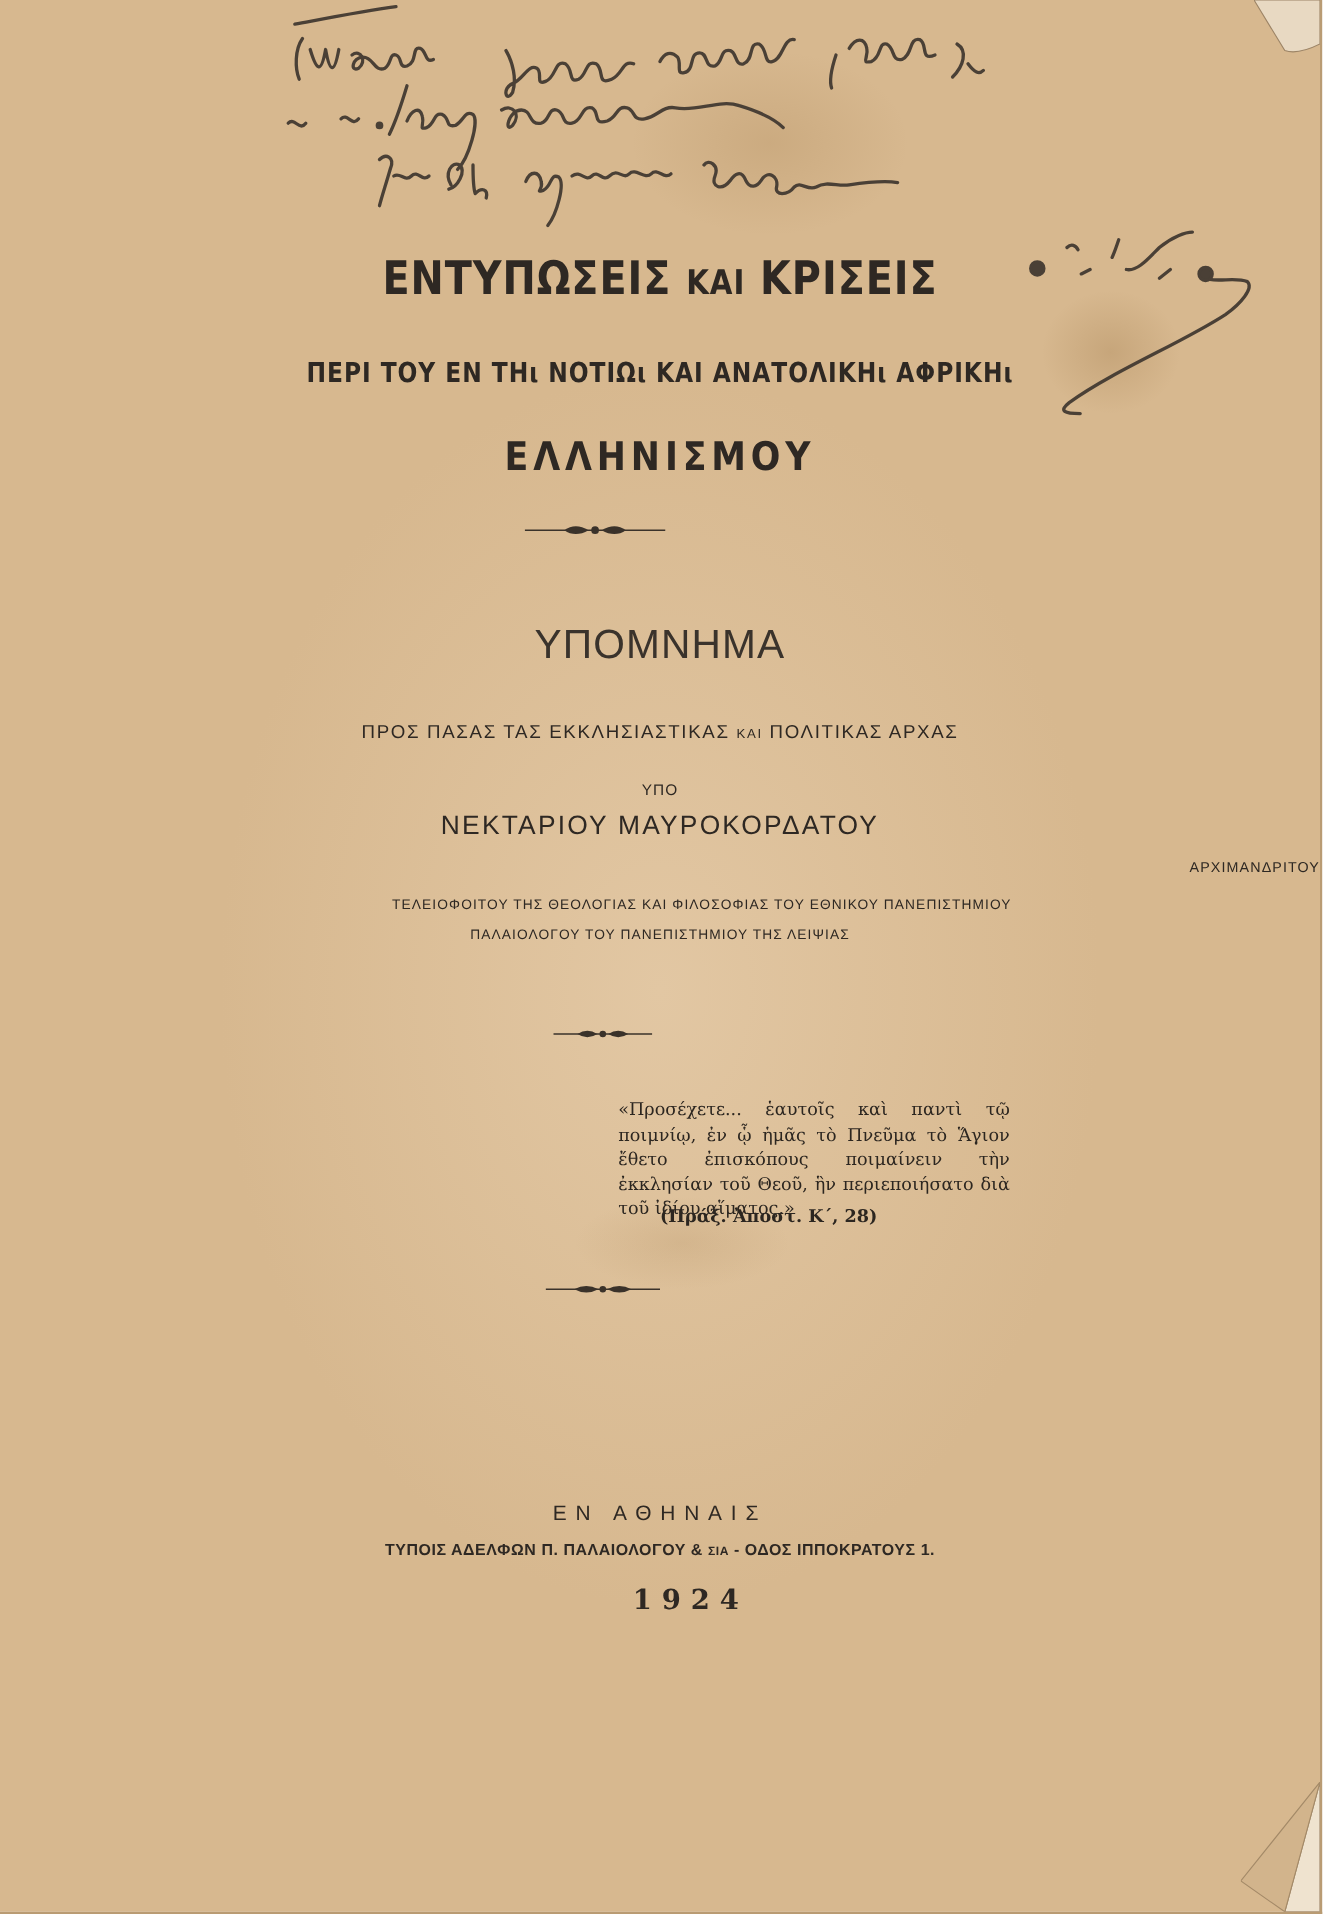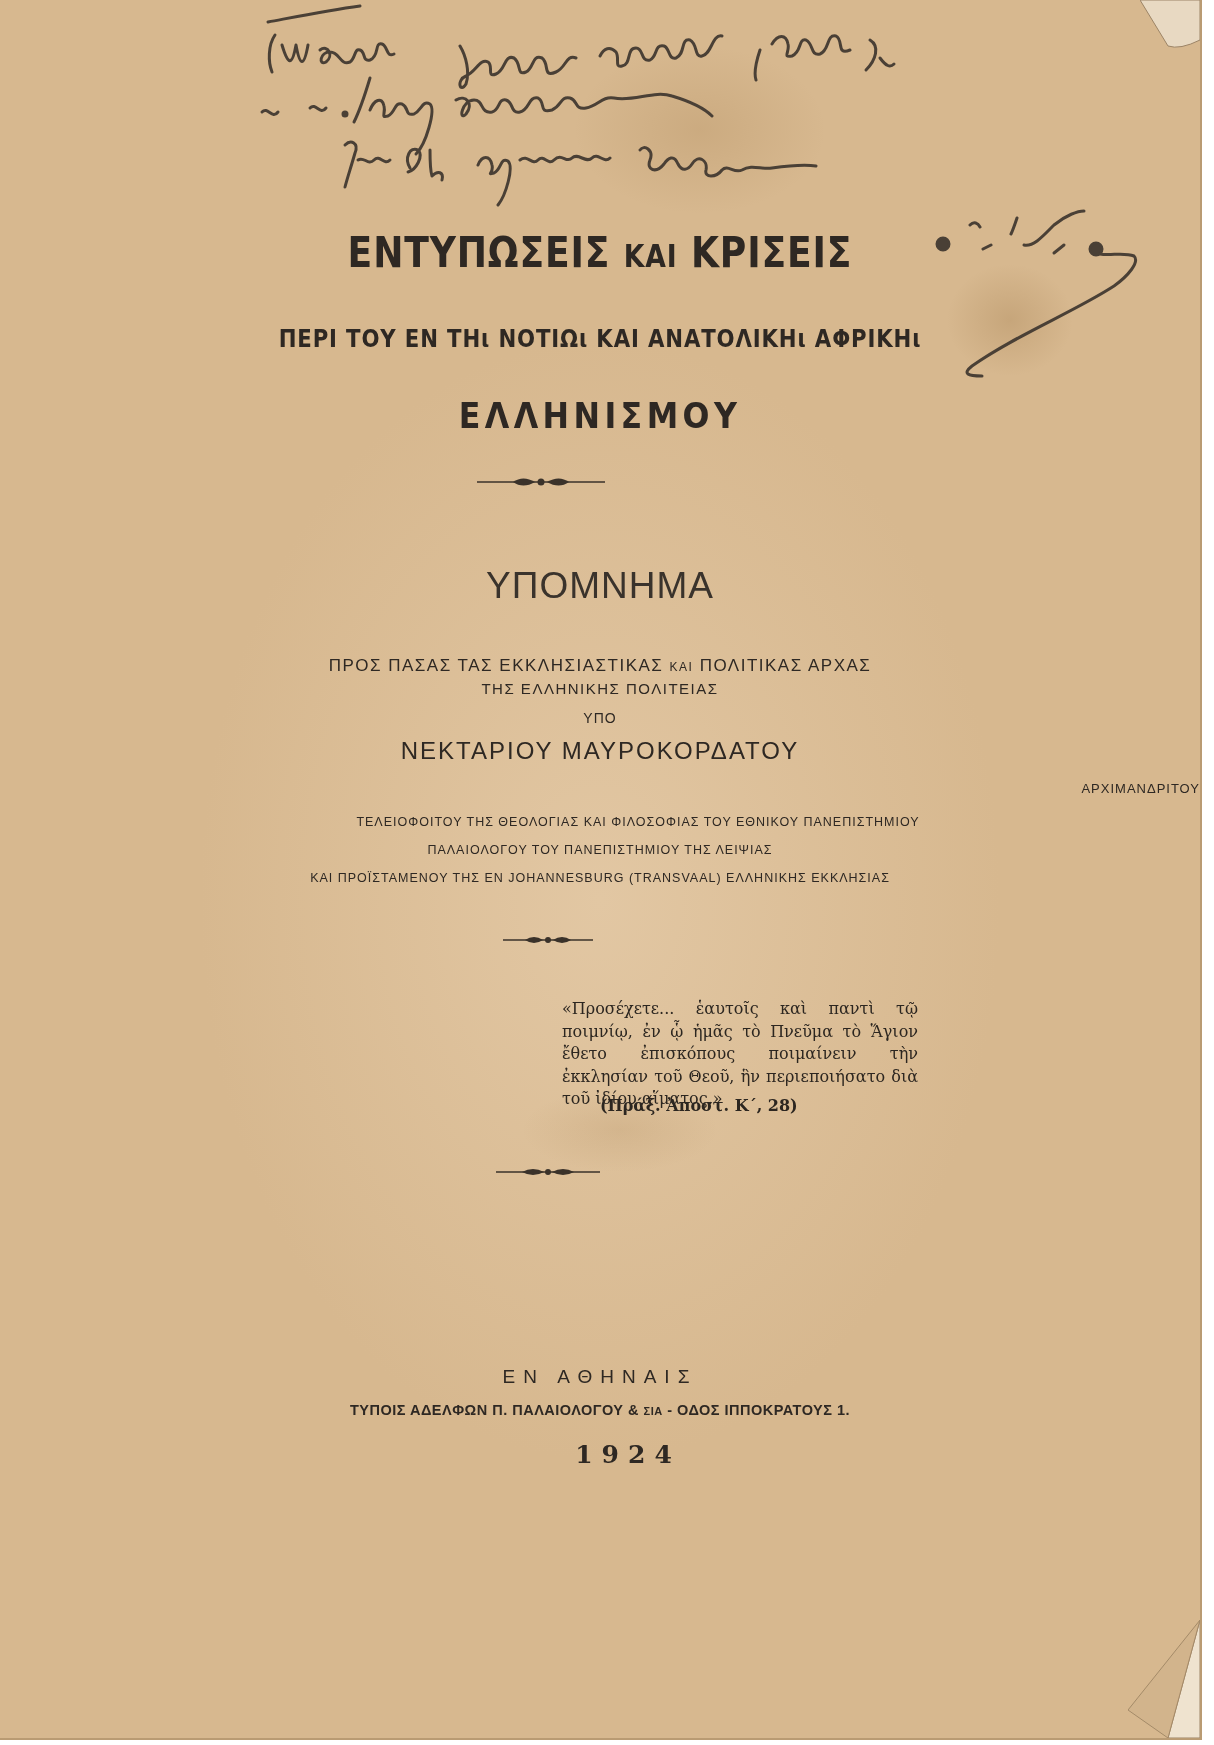--- a/index.html
+++ b/index.html
@@ -91,27 +91,25 @@
     <path d="M70 8 Q82 1 92 8 Q82 15 70 8Z" fill="#3a322a"></path>
     <circle cx="64" cy="8" r="3.5" fill="#3a322a"></circle>
   </svg>
 
   <div class="c s1">ΥΠΟΜΝΗΜΑ</div>
   <div class="c s2">
     <span>ΠΡΟΣ ΠΑΣΑΣ ΤΑΣ ΕΚΚΛΗΣΙΑΣΤΙΚΑΣ</span>
     <span class="kai">ΚΑΙ</span>
     <span>ΠΟΛΙΤΙΚΑΣ ΑΡΧΑΣ</span>
   </div>
-  <div class="c s3">ΤΗΣ ΕΛΛΗΝΙΚΗΣ ΠΟΛΙΤΕΙΑΣ</div>
   <div class="c s4">ΥΠΟ</div>
   <div class="c s5">ΝΕΚΤΑΡΙΟΥ ΜΑΥΡΟΚΟΡΔΑΤΟΥ</div>
   <div class="c s6">ΑΡΧΙΜΑΝΔΡΙΤΟΥ</div>
   <div class="c s7">ΤΕΛΕΙΟΦΟΙΤΟΥ ΤΗΣ ΘΕΟΛΟΓΙΑΣ ΚΑΙ ΦΙΛΟΣΟΦΙΑΣ ΤΟΥ ΕΘΝΙΚΟΥ ΠΑΝΕΠΙΣΤΗΜΙΟΥ</div>
   <div class="c s8">ΠΑΛΑΙΟΛΟΓΟΥ ΤΟΥ ΠΑΝΕΠΙΣΤΗΜΙΟΥ ΤΗΣ ΛΕΙΨΙΑΣ</div>
-  <div class="c s9">ΚΑΙ ΠΡΟΪΣΤΑΜΕΝΟΥ ΤΗΣ ΕΝ JOHANNESBURG (TRANSVAAL) ΕΛΛΗΝΙΚΗΣ ΕΚΚΛΗΣΙΑΣ</div>
 
   <svg class="orn" style="left:503px; top:932px; width:90px;" viewBox="0 0 90 16">
     <line x1="0" y1="8" x2="90" y2="8" stroke="#3a322a" stroke-width="1.4"></line>
     <path d="M22 8 Q31 2 40 8 Q31 14 22 8Z" fill="#3a322a"></path>
     <path d="M50 8 Q59 2 68 8 Q59 14 50 8Z" fill="#3a322a"></path>
     <circle cx="45" cy="8" r="3" fill="#3a322a"></circle>
   </svg>
 
   <div class="quote">
     <p>«Προσέχετε... ἑαυτοῖς καὶ παντὶ τῷ ποιμνίῳ, ἐν ᾧ ἡμᾶς τὸ Πνεῦμα τὸ Ἅγιον ἔθετο ἐπισκόπους ποιμαίνειν τὴν ἐκκλησίαν τοῦ Θεοῦ, ἣν περιεποιήσατο διὰ τοῦ ἰδίου αἵματος.»</p>

